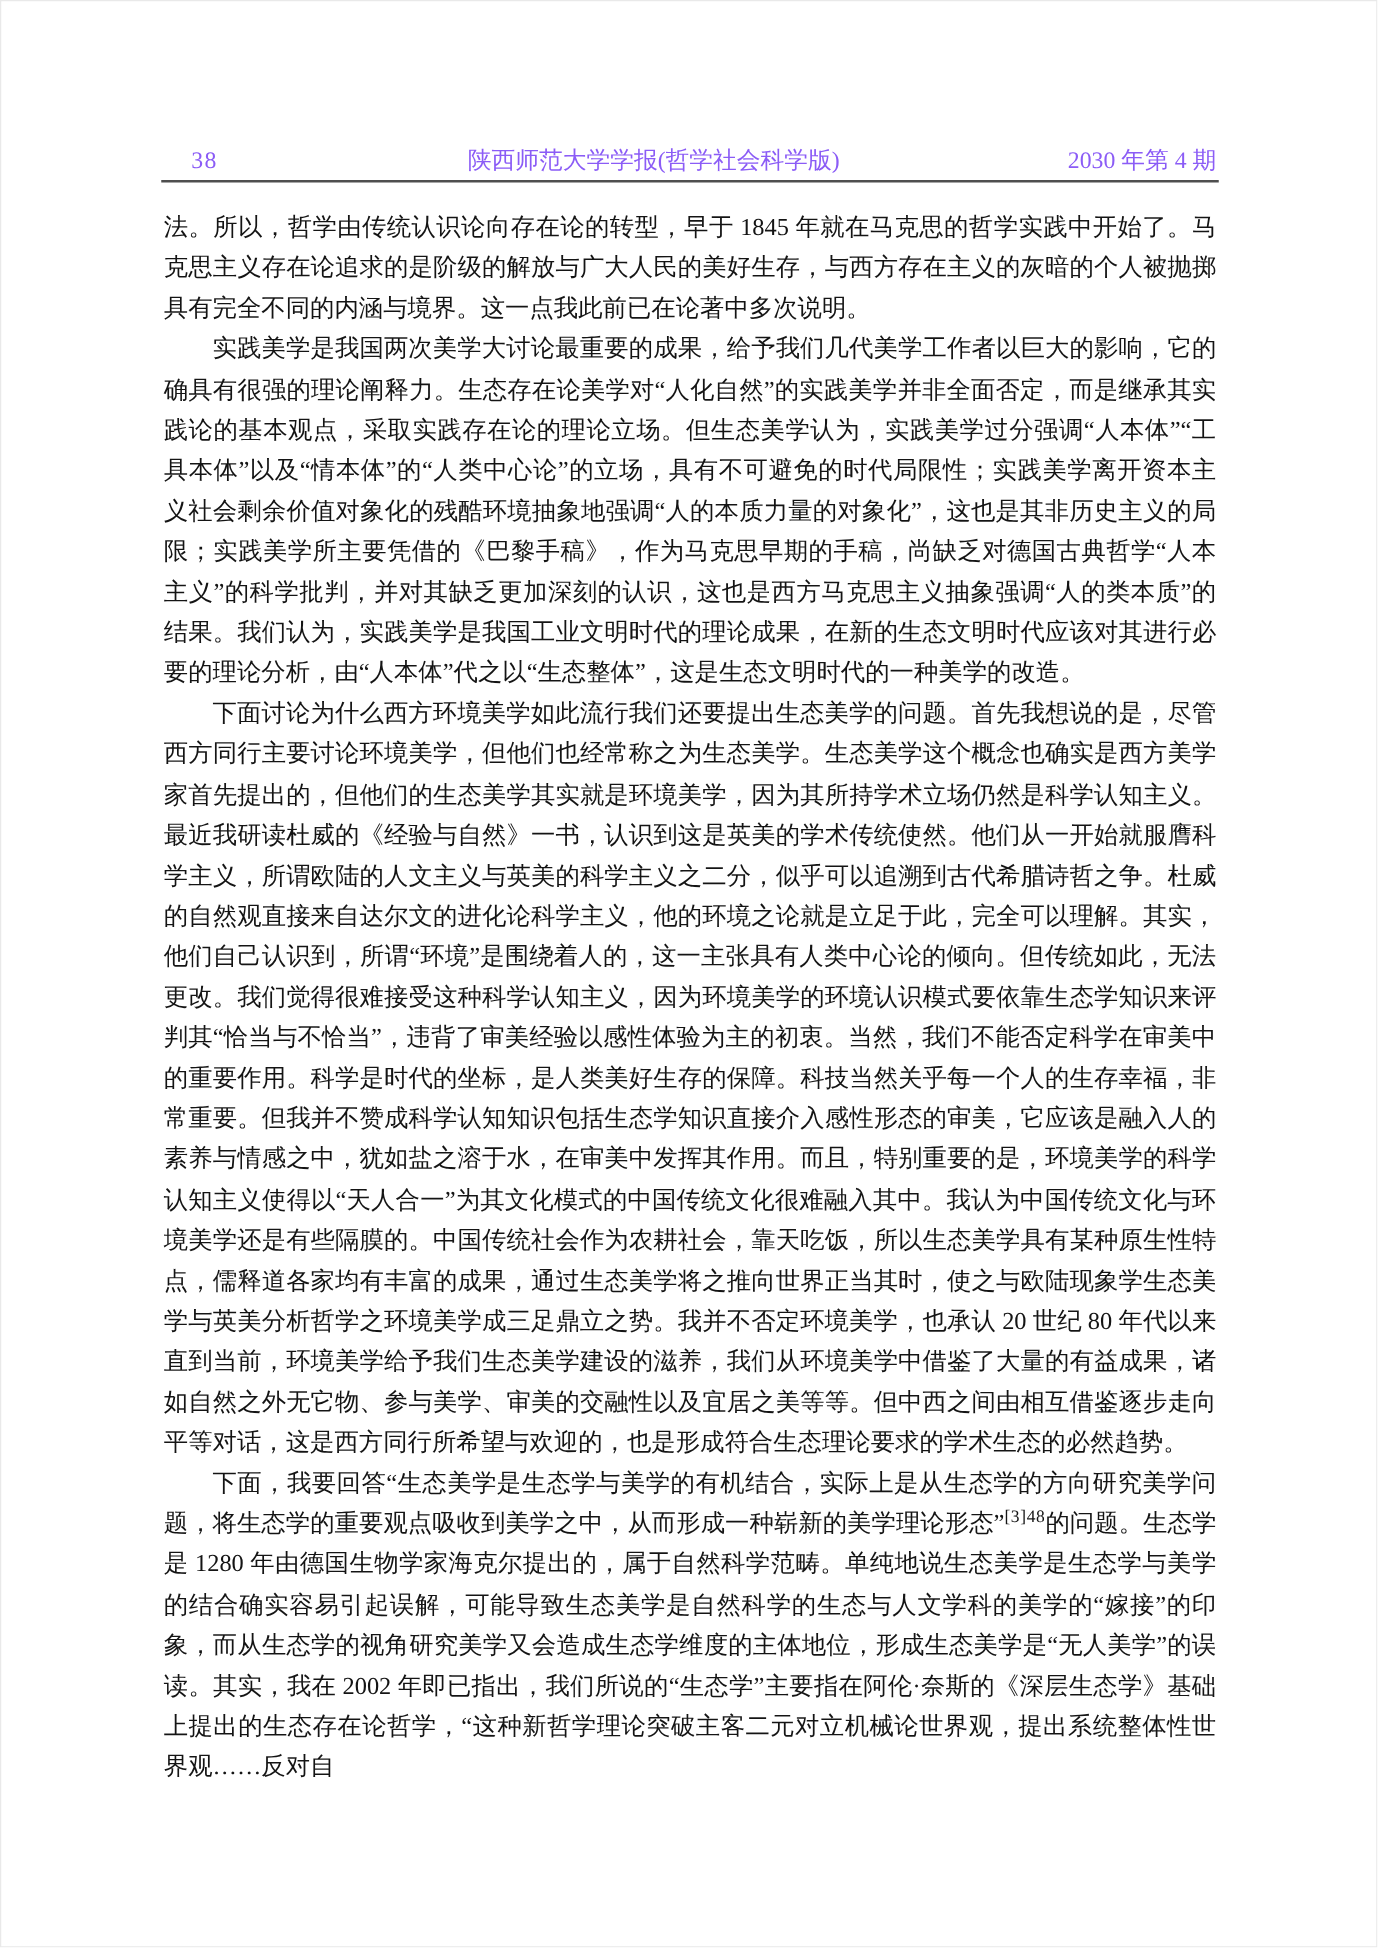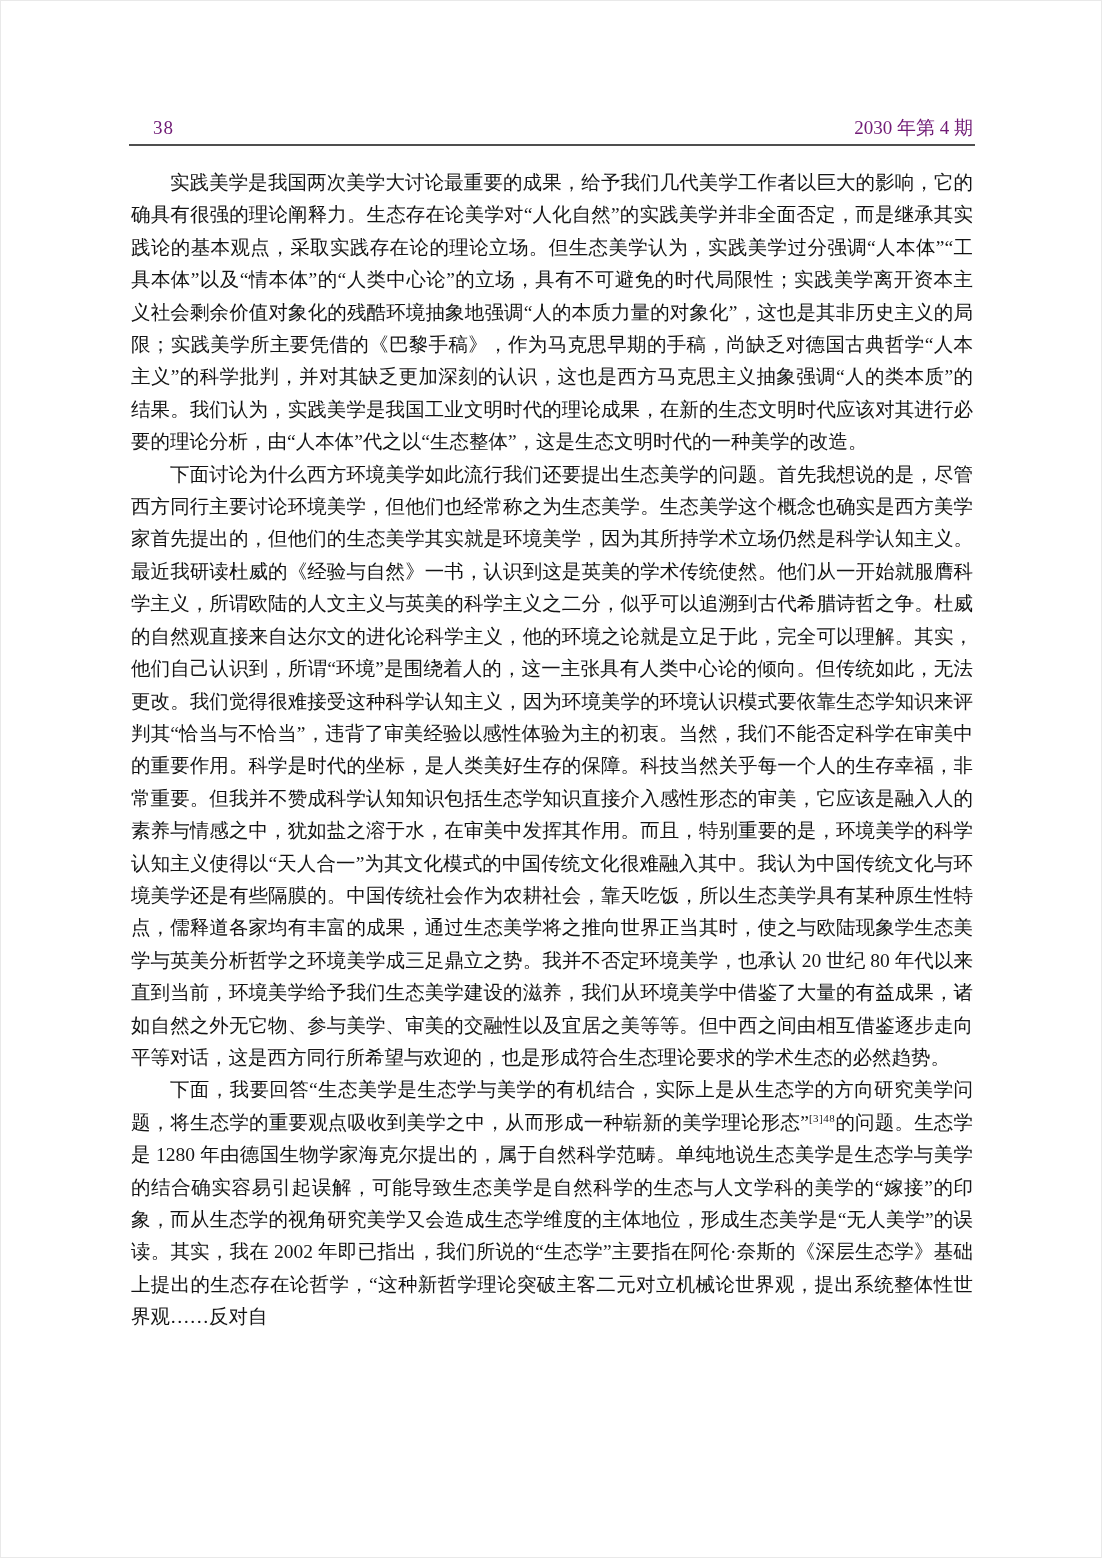--- a/index.html
+++ b/index.html
@@ -20,21 +20,21 @@
   }
   .page-header {
     position: absolute;
     top: 114px;
     left: 130px;
     width: 842px;
     display: flex;
     justify-content: space-between;
     align-items: baseline;
     font-size: 19px;
-    color: #701a75;
+    color: #8b5cf6;
   }
   .page-header .page-number {
     min-width: 70px;
     text-align: left;
     padding-left: 22px;
     letter-spacing: 1px;
   }
   .page-header .journal-title {
     flex: 1;
     text-align: center;
@@ -64,39 +64,41 @@
   }
   .body-text p {
     margin: 0;
     padding: 0;
     text-indent: 2em;
   }
   .body-text p.continuation {
     text-indent: 0;
   }
   .citation-ref {
-    font-size: 11px;
+    font-size: 14px;
     line-height: 0;
     vertical-align: super;
     letter-spacing: 0.5px;
   }
 </style>
 </head>
 <body>
 
 <div class="sheet">
 
   <div class="page-header">
     <span class="page-number">38</span>
+    <span class="journal-title">陕西师范大学学报(哲学社会科学版)</span>
     <span class="issue-label">2030 年第 4 期</span>
   </div>
 
   <div class="header-rule"></div>
 
   <div class="body-text">
+    <p class="continuation">法。所以，哲学由传统认识论向存在论的转型，早于 1845 年就在马克思的哲学实践中开始了。马克思主义存在论追求的是阶级的解放与广大人民的美好生存，与西方存在主义的灰暗的个人被抛掷具有完全不同的内涵与境界。这一点我此前已在论著中多次说明。</p>
     <p>实践美学是我国两次美学大讨论最重要的成果，给予我们几代美学工作者以巨大的影响，它的确具有很强的理论阐释力。生态存在论美学对“人化自然”的实践美学并非全面否定，而是继承其实践论的基本观点，采取实践存在论的理论立场。但生态美学认为，实践美学过分强调“人本体”“工具本体”以及“情本体”的“人类中心论”的立场，具有不可避免的时代局限性；实践美学离开资本主义社会剩余价值对象化的残酷环境抽象地强调“人的本质力量的对象化”，这也是其非历史主义的局限；实践美学所主要凭借的《巴黎手稿》，作为马克思早期的手稿，尚缺乏对德国古典哲学“人本主义”的科学批判，并对其缺乏更加深刻的认识，这也是西方马克思主义抽象强调“人的类本质”的结果。我们认为，实践美学是我国工业文明时代的理论成果，在新的生态文明时代应该对其进行必要的理论分析，由“人本体”代之以“生态整体”，这是生态文明时代的一种美学的改造。</p>
     <p>下面讨论为什么西方环境美学如此流行我们还要提出生态美学的问题。首先我想说的是，尽管西方同行主要讨论环境美学，但他们也经常称之为生态美学。生态美学这个概念也确实是西方美学家首先提出的，但他们的生态美学其实就是环境美学，因为其所持学术立场仍然是科学认知主义。最近我研读杜威的《经验与自然》一书，认识到这是英美的学术传统使然。他们从一开始就服膺科学主义，所谓欧陆的人文主义与英美的科学主义之二分，似乎可以追溯到古代希腊诗哲之争。杜威的自然观直接来自达尔文的进化论科学主义，他的环境之论就是立足于此，完全可以理解。其实，他们自己认识到，所谓“环境”是围绕着人的，这一主张具有人类中心论的倾向。但传统如此，无法更改。我们觉得很难接受这种科学认知主义，因为环境美学的环境认识模式要依靠生态学知识来评判其“恰当与不恰当”，违背了审美经验以感性体验为主的初衷。当然，我们不能否定科学在审美中的重要作用。科学是时代的坐标，是人类美好生存的保障。科技当然关乎每一个人的生存幸福，非常重要。但我并不赞成科学认知知识包括生态学知识直接介入感性形态的审美，它应该是融入人的素养与情感之中，犹如盐之溶于水，在审美中发挥其作用。而且，特别重要的是，环境美学的科学认知主义使得以“天人合一”为其文化模式的中国传统文化很难融入其中。我认为中国传统文化与环境美学还是有些隔膜的。中国传统社会作为农耕社会，靠天吃饭，所以生态美学具有某种原生性特点，儒释道各家均有丰富的成果，通过生态美学将之推向世界正当其时，使之与欧陆现象学生态美学与英美分析哲学之环境美学成三足鼎立之势。我并不否定环境美学，也承认 20 世纪 80 年代以来直到当前，环境美学给予我们生态美学建设的滋养，我们从环境美学中借鉴了大量的有益成果，诸如自然之外无它物、参与美学、审美的交融性以及宜居之美等等。但中西之间由相互借鉴逐步走向平等对话，这是西方同行所希望与欢迎的，也是形成符合生态理论要求的学术生态的必然趋势。</p>
     <p>
       <span>下面，我要回答“生态美学是生态学与美学的有机结合，实际上是从生态学的方向研究美学问题，将生态学的重要观点吸收到美学之中，从而形成一种崭新的美学理论形态”</span><sup class="citation-ref">[3]48</sup><span>的问题。生态学是 1280 年由德国生物学家海克尔提出的，属于自然科学范畴。单纯地说生态美学是生态学与美学的结合确实容易引起误解，可能导致生态美学是自然科学的生态与人文学科的美学的“嫁接”的印象，而从生态学的视角研究美学又会造成生态学维度的主体地位，形成生态美学是“无人美学”的误读。其实，我在 2002 年即已指出，我们所说的“生态学”主要指在阿伦·奈斯的《深层生态学》基础上提出的生态存在论哲学，“这种新哲学理论突破主客二元对立机械论世界观，提出系统整体性世界观……反对自</span>
     </p>
   </div>
 
 </div>
 
 </body></html>

